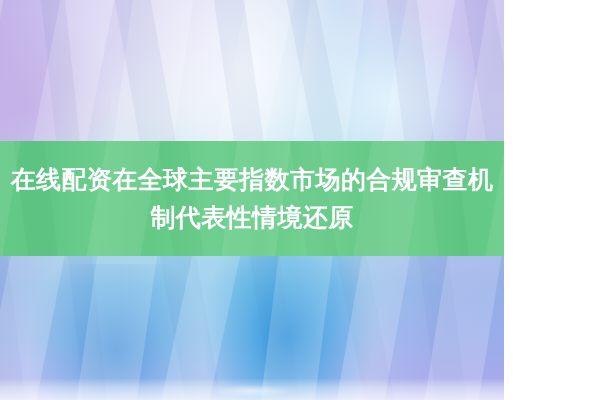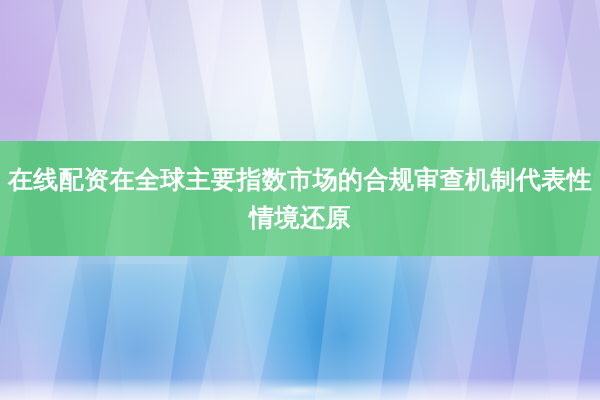--- a/index.html
+++ b/index.html
@@ -8,21 +8,21 @@
     padding: 0;
     background: #ffffff;
   }
   body {
     font-family: "Liberation Sans", "DejaVu Sans", sans-serif;
   }
 
   
   .banner {
     position: relative;
-    width: 600px;
+    width: 504px;
     height: 400px;
     overflow: hidden;
     background: #cfd6f2;
   }
 
   
   .bg-base {
     position: absolute;
     inset: 0;
     background:

